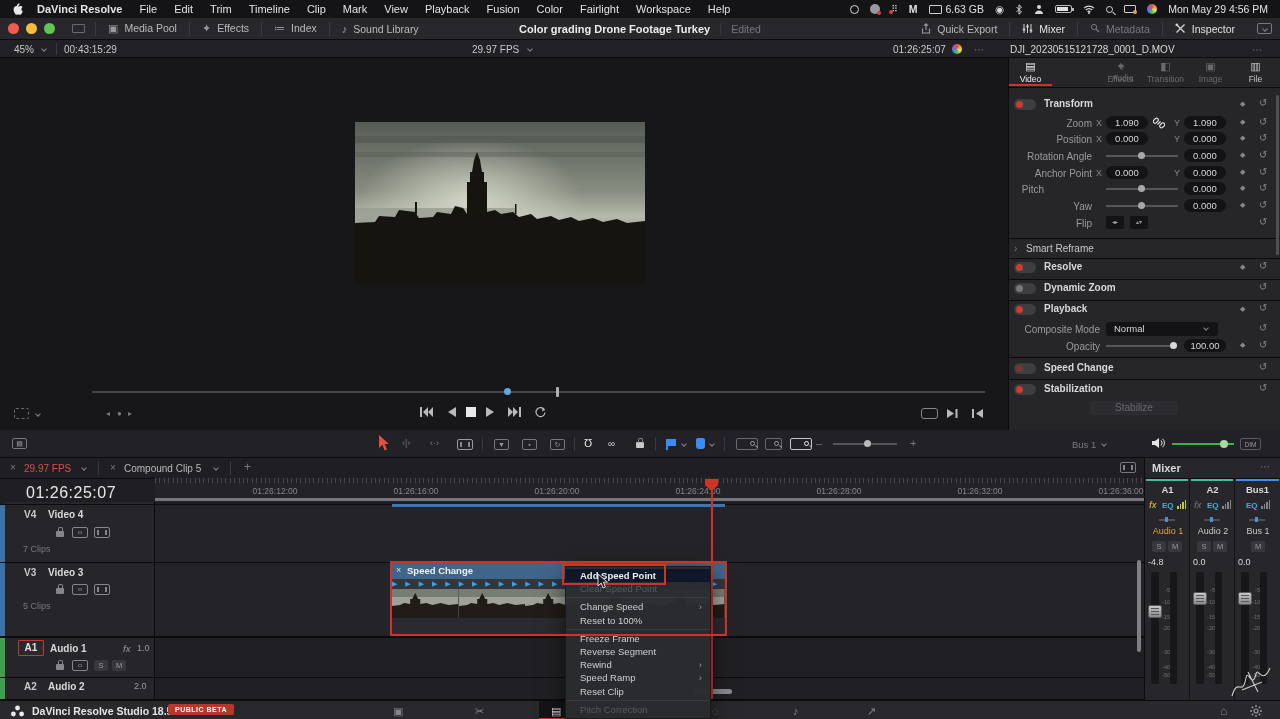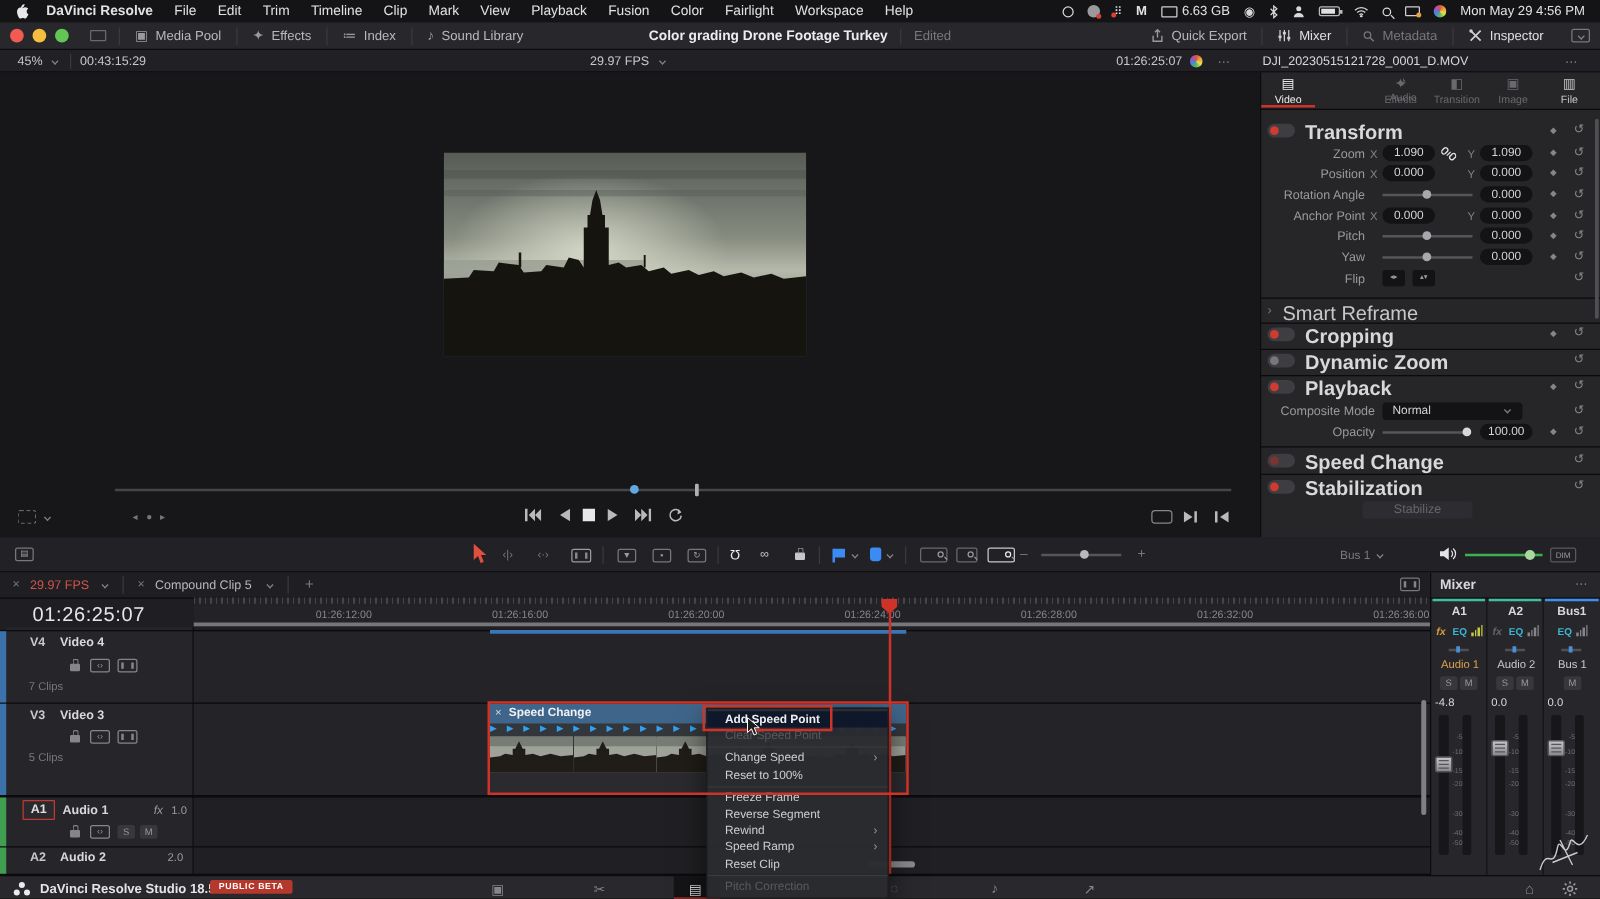--- a/index.html
+++ b/index.html
@@ -41,42 +41,42 @@
 .mbbatt::before{content:"";position:absolute;left:1px;top:1px;width:11px;height:4px;background:#e0e0e3}
 .mbbatt::after{content:"";position:absolute;right:-3px;top:2px;width:2px;height:3px;background:#b9b9bc}
 .mbsearch{width:7px;height:7px;border:1.3px solid #d8d8db;border-radius:50%;position:relative}
 .mbsearch::after{content:"";position:absolute;left:5px;top:6px;width:4px;height:1.3px;background:#d8d8db;transform:rotate(45deg)}
 .mbdisp{width:12px;height:8px;border:1px solid #cfcfd2;border-radius:1px;position:relative}
 .mbdisp::after{content:"";position:absolute;right:-2px;bottom:-2px;width:4px;height:4px;border-radius:50%;background:#e8a33d}
 .mbwheel{width:10px;height:10px;border-radius:50%;background:conic-gradient(#e05040,#e8a33d,#e8e050,#58b858,#4888d8,#9858c8,#e05040)}
 
 #apptoolbar{left:0;top:18px;width:1280px;height:22px;background:#28282c;border-bottom:1px solid #0c0c0e;display:flex;align-items:center;padding:0 8px;font-size:10.5px;color:#b9b9bc}
 .tl{width:11px;height:11px;border-radius:50%;margin-right:7px}
-.tbtn{display:flex;align-items:center;gap:6px;margin:0 12px}
+.tbtn{display:flex;gap:6px;margin:0 12px}
 .tbtn .ic{font-size:11px;color:#9a9a9e}
 #ttl{position:absolute;left:50%;transform:translateX(-50%);display:flex;gap:10px;align-items:center;white-space:nowrap}
 #ttl .t1{color:#ececef;font-weight:bold;font-size:11px}
 #apptright{margin-left:auto;display:flex;align-items:center;gap:0}
 
 #viewerinfo{left:0;top:40px;width:1280px;height:18px;background:#212125;border-bottom:1px solid #0c0c0e}
 
 #viewerarea{left:0;top:58px;width:1008px;height:372px;background:#17171a}
 #inspanel{left:1008px;top:58px;width:272px;height:372px;background:#262629;border-left:1px solid #0c0c0e}
 #tbrow{left:0;top:430px;width:1280px;height:28px;background:#222226;border-bottom:1px solid #0c0c0e}
 #tlregion{left:0;top:458px;width:1144px;height:242px;background:#1f1f23}
 #mixer{left:1144px;top:458px;width:136px;height:242px;background:#27272b;border-left:1px solid #0c0c0e}
 #bottombar{left:0;top:700px;width:1280px;height:19px;background:#29292d;border-top:1px solid #0c0c0e}
 
 .itab{position:absolute;top:60px;width:45px;text-align:center;font-size:8.5px;color:#69696e}
 .itab .tic{font-size:11px;display:block;margin-bottom:1px}
 .toggle{position:absolute;width:22px;height:11px;border-radius:6px;background:#3e3e42}
 .toggle::before{content:"";position:absolute;left:2px;top:2px;width:7px;height:7px;border-radius:50%;background:#cf3b30}
 .toggle.off::before{background:#77777c}
 .toggle.dimred::before{background:#7a3530}
-.sechdr{position:absolute;left:1044px;font-weight:bold;font-size:16px;color:#d8d8db}
+.sechdr{position:absolute;left:1044px;font-weight:bold;font-size:10px;color:#d8d8db}
 .ilab{position:absolute;width:84px;text-align:right;font-size:10px;color:#9a9a9e}
 .ibox{position:absolute;width:42px;height:13px;background:#131316;border-radius:7px;color:#d5d5d8;font-size:9.5px;text-align:center;line-height:13px}
 .idrop{position:absolute;width:112px;height:14px;background:#131316;border-radius:3px;color:#d5d5d8;font-size:9.5px;line-height:14px;padding-left:8px}
 .islider{position:absolute;height:2px;background:#56565a}
 .idot{position:absolute;width:7px;height:7px;border-radius:50%;background:#a8a8ac}
 .ikf{position:absolute;left:1240px;font-size:7px;color:#85858a}
 .irst{position:absolute;left:1259px;font-size:10px;color:#85858a}
 .axis{position:absolute;font-size:9px;color:#85858a}
 .flipbtn{position:absolute;width:18px;height:13px;background:#131316;border-radius:2px;color:#9a9a9e;font-size:6px;text-align:center;line-height:13px}
 
@@ -382,21 +382,21 @@
 <div class="a" style="left:0;top:165px">
   <span class="ilab" style="left:1008px;top:3px">Anchor Point</span>
   <span class="axis" style="left:1096px;top:3px">X</span>
   <span class="ibox" style="left:1106px;top:1px">0.000</span>
   <span class="axis" style="left:1174px;top:3px">Y</span>
   <span class="ibox" style="left:1184px;top:1px">0.000</span>
   <span class="ikf ic ic-kf" style="top:3px"></span>
   <span class="irst ic ic-reset" style="top:1px"></span>
 </div>
 <div class="a" style="left:0;top:181px">
-  <span class="ilab" style="left:1008px;top:3px">Pitch</span>
+  <span class="ilab" style="left:960px;top:3px">Pitch</span>
   <span class="islider" style="left:1106px;top:7px;width:72px"></span>
   <span class="idot" style="left:1138px;top:4px"></span>
   <span class="ibox" style="left:1184px;top:1px">0.000</span>
   <span class="ikf ic ic-kf" style="top:3px"></span>
   <span class="irst ic ic-reset" style="top:1px"></span>
 </div>
 <div class="a" style="left:0;top:198px">
   <span class="ilab" style="left:1008px;top:3px">Yaw</span>
   <span class="islider" style="left:1106px;top:7px;width:72px"></span>
   <span class="idot" style="left:1138px;top:4px"></span>
@@ -408,21 +408,21 @@
   <span class="ilab" style="left:1008px;top:3px">Flip</span>
   <span class="flipbtn ic ic-fliph" style="left:1106px;top:1px"></span>
   <span class="flipbtn ic ic-flipv" style="left:1130px;top:1px"></span>
   <span class="irst ic ic-reset" style="top:1px"></span>
 </div>
 <div class="a hline" style="left:1008px;top:238px;width:272px;height:1px"></div>
 <span class="ic ic-expand a dim" style="left:1014px;top:243px"></span>
 <span class="sechdr a" style="left:1026px;top:243px;font-weight:normal;color:#c8c8cb">Smart Reframe</span>
 <div class="a hline" style="left:1008px;top:258px;width:272px;height:1px"></div>
 <span class="toggle a" style="left:1014px;top:262px"></span>
-<span class="sechdr a" style="top:261px">Cropping</span>
+<span class="sechdr a" style="top:261px">Resolve</span>
 <span class="ikf ic ic-kf a" style="top:263px"></span>
 <span class="irst ic ic-reset a" style="top:260px"></span>
 <div class="a hline" style="left:1008px;top:279px;width:272px;height:1px"></div>
 <span class="toggle off a" style="left:1014px;top:283px"></span>
 <span class="sechdr a" style="top:282px">Dynamic Zoom</span>
 <span class="irst ic ic-reset a dim" style="top:281px"></span>
 <div class="a hline" style="left:1008px;top:300px;width:272px;height:1px"></div>
 <span class="toggle a" style="left:1014px;top:304px"></span>
 <span class="sechdr a" style="top:303px">Playback</span>
 <span class="ikf ic ic-kf a" style="top:305px"></span>

